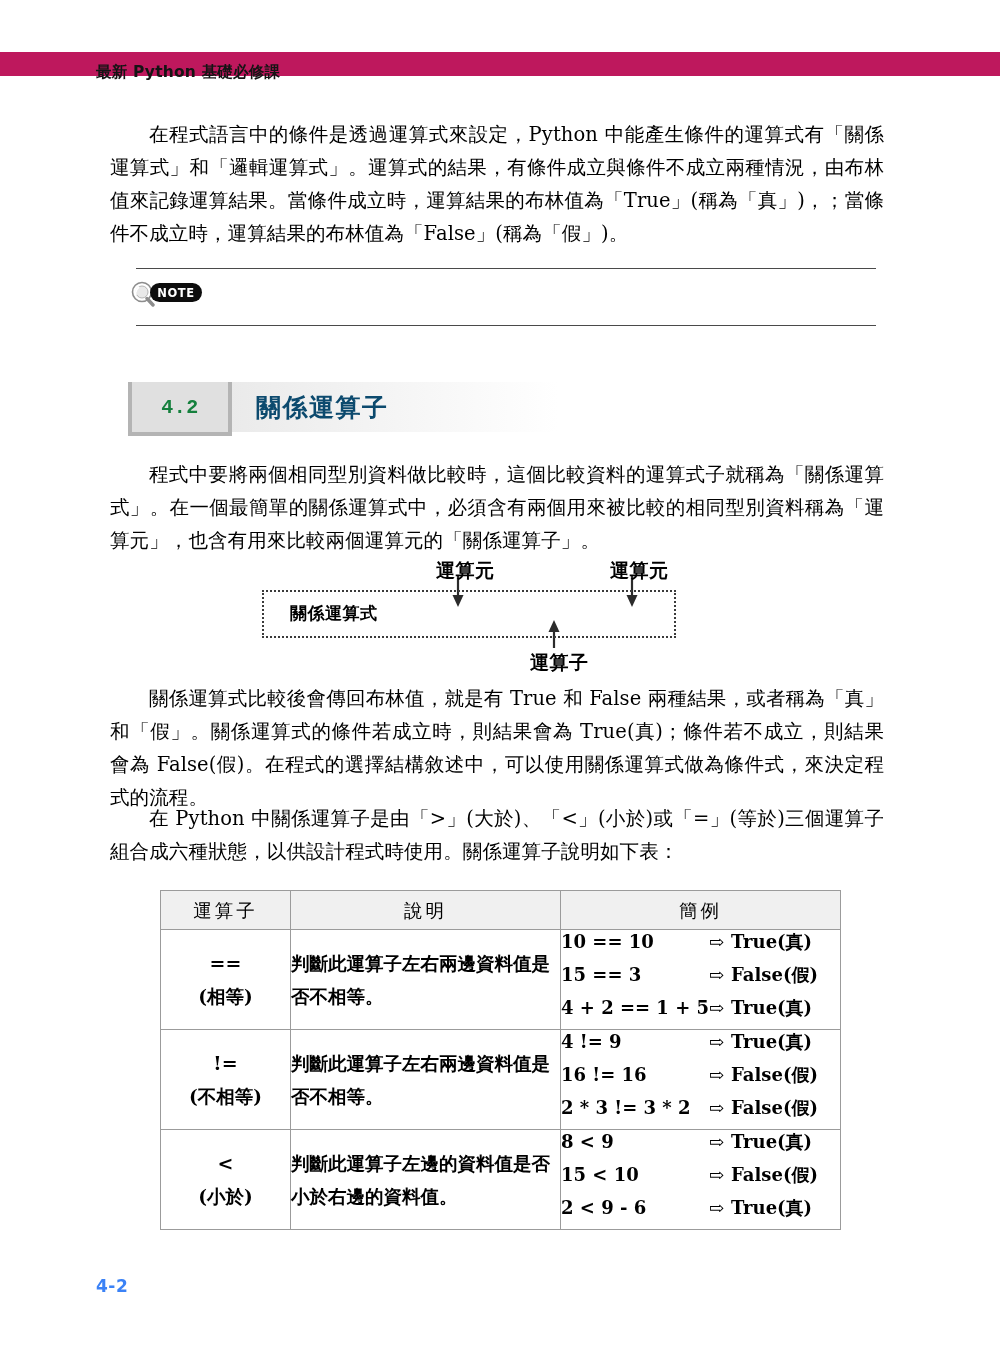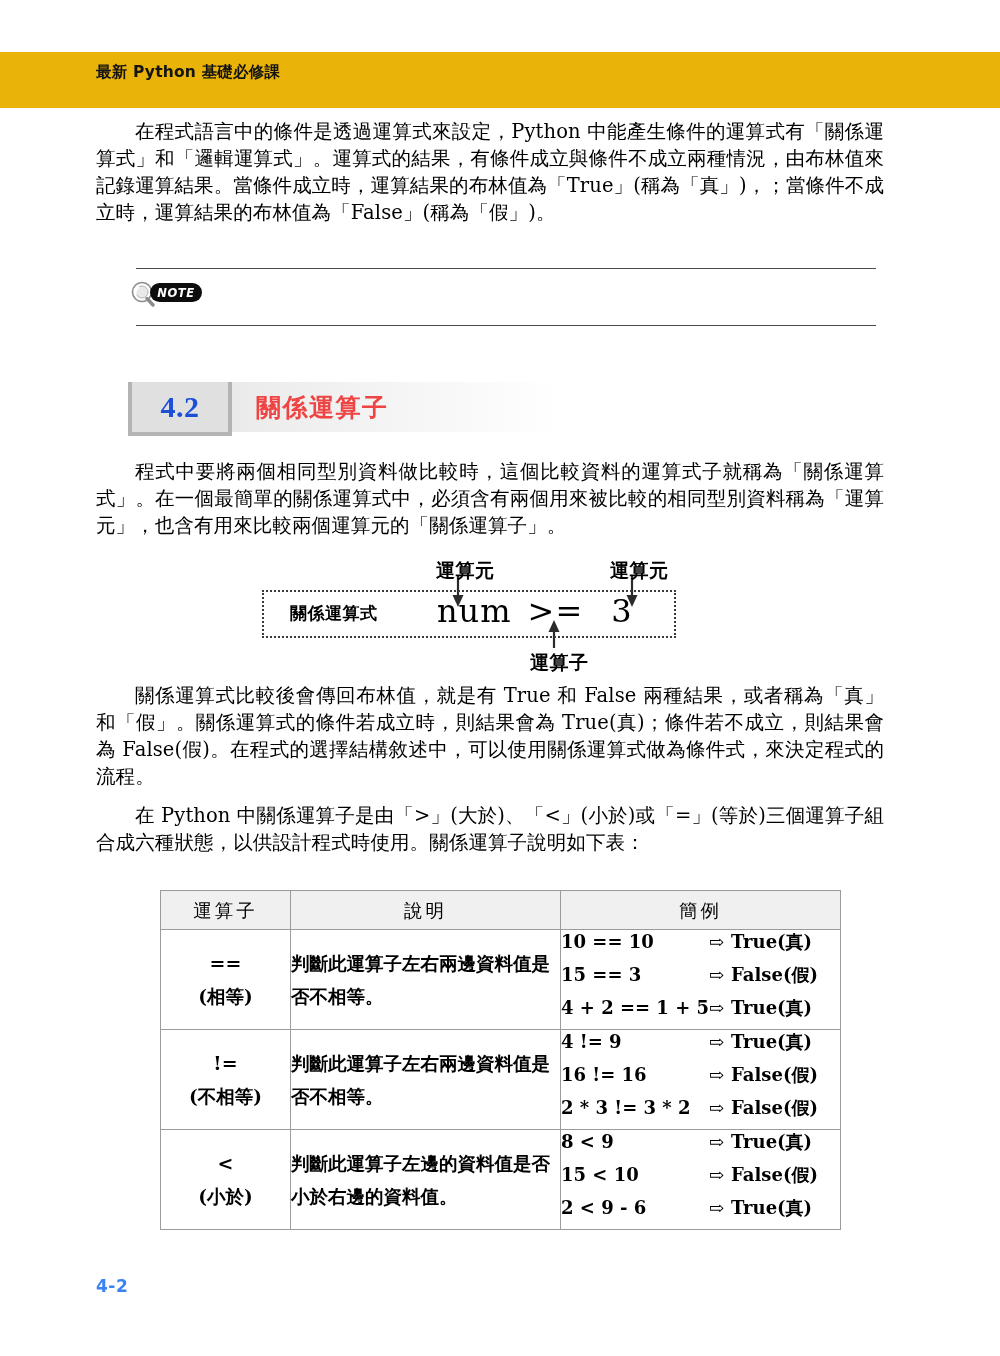--- a/index.html
+++ b/index.html
@@ -15,52 +15,51 @@
     color: #000000;
     overflow: hidden;
   }
 
   
   .running-header {
     position: absolute;
     left: 0;
     top: 52px;
     width: 1000px;
-    height: 56px;
-    background: #eab308;
+    height: 24px;
+    background: #be185d;
   }
   .running-header-text {
     position: absolute;
     left: 96px;
     top: 10px;
     font-family: "DejaVu Sans", "Liberation Sans", sans-serif;
     font-size: 15.5px;
     font-weight: bold;
     letter-spacing: 0.2px;
     color: #141414;
     white-space: nowrap;
   }
 
   p.para {
-    margin: 0 0 0 0;
+    margin: 0 0 0 14px;
     font-size: 19.5px;
-    line-height: 27px;
+    line-height: 33px;
     text-align: justify;
     text-justify: inter-ideograph;
     text-indent: 2em;
     letter-spacing: 0.1px;
   }
 
   
   .note-block {
     position: absolute;
     left: 136px;
     top: 268px;
     width: 740px;
-    font-style: italic;
   }
   .note-rule {
     height: 0;
     border-top: 1.6px solid #4a4a4a;
     width: 740px;
   }
   .note-rule.bottom {
     margin-top: 0;
   }
   .note-body {
@@ -113,34 +112,34 @@
     left: 4px;
     top: 0;
     width: 96px;
     height: 50px;
     background: #e0e0e0;
     display: flex;
     align-items: center;
     justify-content: center;
   }
   .sec-head-num {
-    font-family: Liberation Serif, serif;
-    font-size: 30px;
+    font-family: Liberation Mono, monospace;
+    font-size: 20px;
     font-weight: bold;
-    color: #1d4ed8;
+    color: #15803d;
     letter-spacing: 0.5px;
   }
   .sec-head-title {
     position: absolute;
     left: 128px;
     top: 9px;
     font-family: "DejaVu Sans", "Liberation Sans", sans-serif;
     font-size: 25px;
     font-weight: bold;
-    color: #ef4444;
+    color: #0c4a6e;
     letter-spacing: 1.5px;
     white-space: nowrap;
   }
 
   
   .blk { position: absolute; width: 788px; left: 96px; }
 
   
   .diagram {
     position: absolute;
@@ -320,23 +319,20 @@
     <polygon points="370,49 364.5,37 375.5,37" fill="#2b2b2b"></polygon>
 
     <line x1="292" y1="90" x2="292" y2="72" stroke="#2b2b2b" stroke-width="2.2"></line>
     <polygon points="292,62 286.5,74 297.5,74" fill="#2b2b2b"></polygon>
   </svg>
 
   <div class="diagram-box"></div>
 
   <div class="diagram-leftlabel">關係運算式</div>
 
-  <div class="expr">
-    <span class="lhs">num</span><span class="op">&gt;=</span><span class="rhs">3</span>
-  </div>
 
   <div class="anno anno-operand-left">運算元</div>
   <div class="anno anno-operand-right">運算元</div>
   <div class="anno anno-operator">運算子</div>
 </div>
 
 <div class="blk" style="top:682px;">
   <p class="para">關係運算式比較後會傳回布林值，就是有 True 和 False 兩種結果，或者稱為「真」和「假」。關係運算式的條件若成立時，則結果會為 True(真)；條件若不成立，則結果會為 False(假)。在程式的選擇結構敘述中，可以使用關係運算式做為條件式，來決定程式的流程。</p>
 </div>
 

